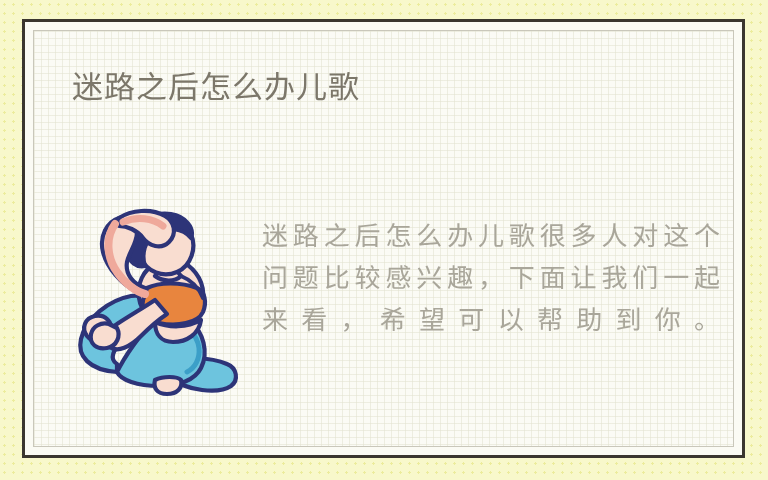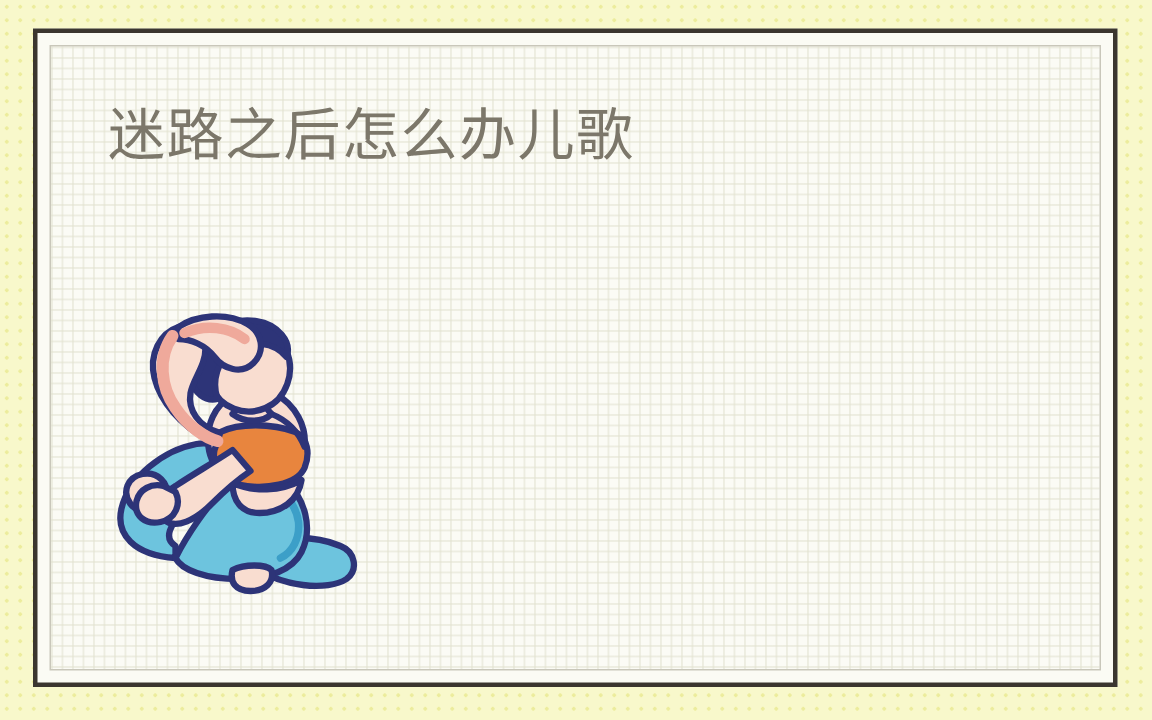--- a/index.html
+++ b/index.html
@@ -55,21 +55,21 @@
     background-size: 7px 7px;
     overflow: hidden;
   }
 
   
   .page-title {
     position: absolute;
     left: 38px;
     top: 38px;
     margin: 0;
-    font-size: 38px;
+    font-size: 31px;
     font-weight: 400;
     letter-spacing: 1px;
     line-height: 1.2;
     color: #7c776a;
     white-space: nowrap;
     font-family: "Liberation Sans", "DejaVu Sans", sans-serif;
   }
 
   
   .content-row {
@@ -173,19 +173,20 @@
 
               <path d="M122 80 C132 84 140 92 144 102" fill="none" stroke="#2d3478" stroke-width="4"></path>
 
               <path d="M96 184 C94 192 98 198 108 198 C118 198 124 192 122 184
                        C118 180 104 180 96 184 Z" fill="#f9ddd0"></path>
 
             </g>
           </svg>
         </div>
 
+        <p class="body-text">迷路之后怎么办儿歌很多人对这个问题比较感兴趣，下面让我们一起来看，希望可以帮助到你。</p>
 
       </div>
 
     </div>
   </div>
 
 </div>
 
 </body></html>

